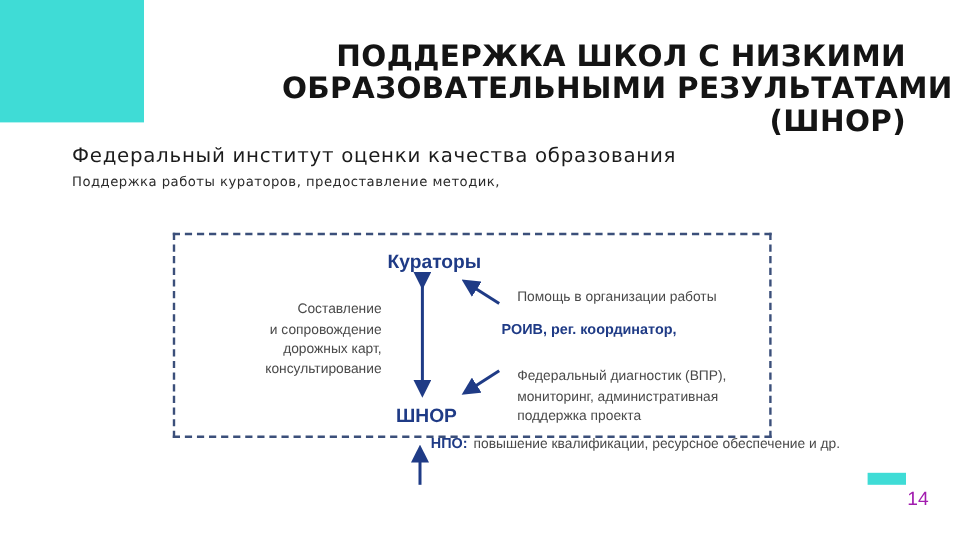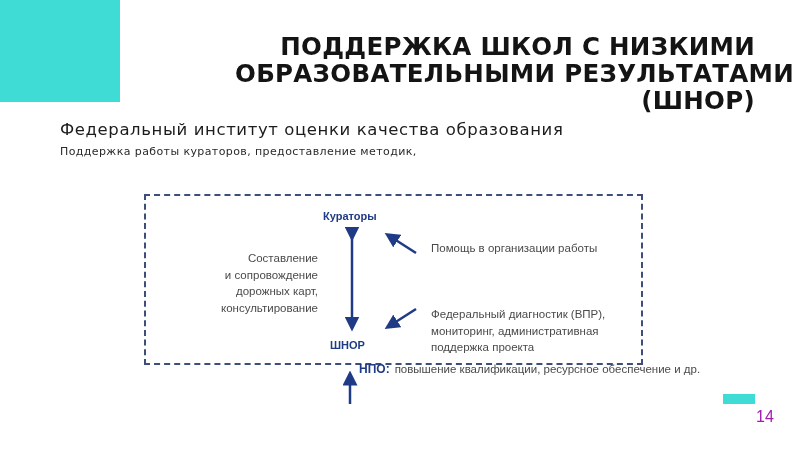--- a/index.html
+++ b/index.html
@@ -23,21 +23,21 @@
       position: absolute; left: 60px; top: 143px;
       font-size: 11px; line-height: 17px; color: #2a2a2a; letter-spacing: 0.4px; white-space: nowrap;
     }
 
     .diagram {
       position: absolute; left: 144px; top: 194px; width: 499px; height: 171px;
       border: 2px dashed #3b4f7a;
     }
 
     .lbl { position: absolute; font-family: "Liberation Sans", sans-serif; white-space: nowrap; }
-    .node { font-weight: bold; color: #1f3b86; font-size: 11px; }
+    .node { font-weight: bold; color: #1f3b86; font-size: 16px; }
     .muted { color: #4a4a4a; font-size: 11.5px; line-height: 16.5px; }
 
     .curators { left: 323px; top: 210px; }
     .shnor { left: 330px; top: 339px; }
     .roiv { left: 418px; top: 266px; line-height: 17px; font-size: 12px; }
     .left-text { right: 482px; top: 250px; text-align: right; }
     .help-text { left: 431px; top: 240px; }
     .org-text { left: 431px; top: 306px; }
 
     .npo { left: 359px; top: 362px; font-size: 11.5px; color: #4a4a4a; }
@@ -82,20 +82,21 @@
     <line x1="416" y1="309" x2="391" y2="325" stroke="#1f3b86" stroke-width="2.5" marker-end="url(#ah)"></line>
   </g>
   <g>
     <line x1="350" y1="404" x2="350" y2="378" stroke="#1f3b86" stroke-width="2.5" marker-end="url(#ah)"></line>
   </g>
 </svg>
 
 <div class="lbl node curators">Кураторы</div>
 <div class="lbl node shnor">ШНОР</div>
 <div class="lbl node roiv">
+  <div>РОИВ, рег. координатор,</div>
 </div>
 
 <div class="lbl muted left-text">
   <div>Составление</div>
   <div>и сопровождение</div>
   <div>дорожных  карт,</div>
   <div>консультирование</div>
 </div>
 
 <div class="lbl muted help-text">Помощь в организации работы</div>

